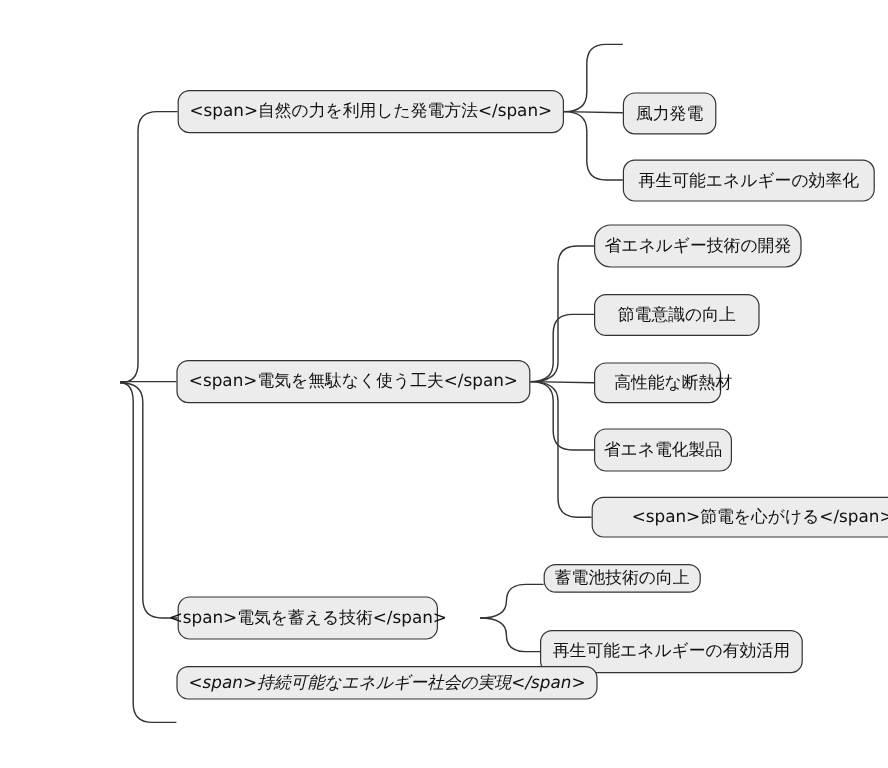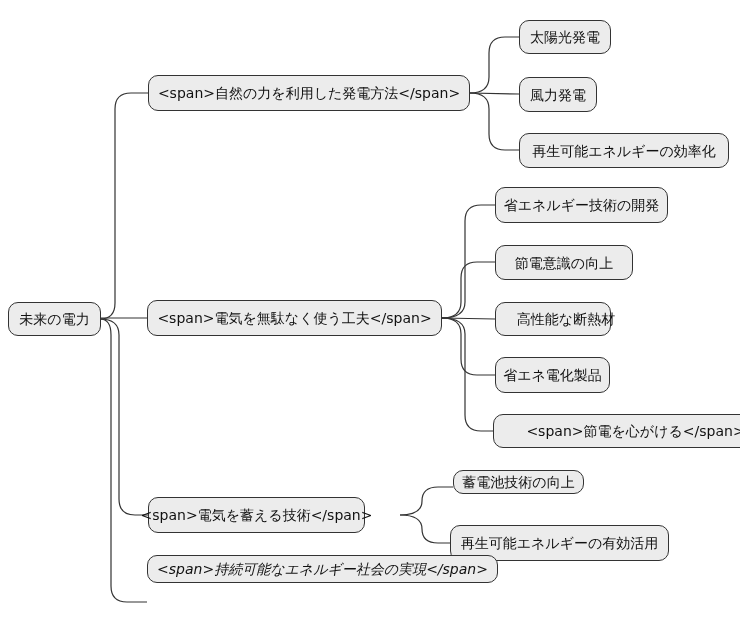--- a/index.html
+++ b/index.html
@@ -60,31 +60,29 @@
     <path d="M 442 318 Q 465 318 465 302 L 465 221 Q 465 205 481 205 L 495 205"></path>
     <path d="M 442 318 Q 461 318 461 302 L 461 278 Q 461 262 477 262 L 495 262"></path>
     <path d="M 442 318 L 495 319"></path>
     <path d="M 442 318 Q 461 318 461 334 L 461 359 Q 461 375 477 375 L 495 375"></path>
     <path d="M 442 318 Q 465 318 465 334 L 465 415 Q 465 431 481 431 L 493 431"></path>
 
     <path d="M 400 515 Q 422 515 422 501 Q 422 487 438 487 L 453 487"></path>
     <path d="M 400 515 Q 422 515 422 529 Q 422 543 438 543 L 450 543"></path>
   </svg>
 
-  <div class="node" style="left:8px; top:302px; width:93px; height:34px;">未来の電力</div>
 
   <div class="node" style="left:148px; top:75px; width:322px; height:36px;">&lt;span&gt;自然の力を利用した発電方法&lt;/span&gt;</div>
-  <div class="node" style="left:519px; top:20px; width:92px; height:34px;">太陽光発電</div>
   <div class="node" style="left:519px; top:77px; width:78px; height:35px;">風力発電</div>
   <div class="node" style="left:147px; top:300px; width:295px; height:36px;">&lt;span&gt;電気を無駄なく使う工夫&lt;/span&gt;</div>
 
   <div class="node" style="left:519px; top:133px; width:210px; height:35px;">再生可能エネルギーの効率化</div>
-  <div class="node" style="left:495px; top:187px; width:173px; height:36px;">省エネルギー技術の開発</div>
+  <div class="node" style="left:495px; top:187px; width:173px; height:36px;border-radius:14px;">省エネルギー技術の開発</div>
   <div class="node" style="left:495px; top:245px; width:138px; height:35px;">節電意識の向上</div>
-  <div class="node" style="left:495px; top:302px; width:116px; height:34px;padding-left:26px;">高性能な断熱材</div>
+  <div class="node" style="left:495px; top:302px; width:106px; height:34px;padding-left:26px;">高性能な断熱材</div>
   <div class="node" style="left:495px; top:357px; width:115px; height:36px;">省エネ電化製品</div>
   <div class="node" style="left:493px; top:414px; width:285px; height:34px;">&lt;span&gt;節電を心がける&lt;/span&gt;</div>
 
   <div class="node" style="left:148px; top:497px; width:217px; height:36px;">&lt;span&gt;電気を蓄える技術&lt;/span&gt;</div>
   <div class="node" style="left:453px; top:470px; width:131px; height:24px;">蓄電池技術の向上</div>
   <div class="node" style="left:450px; top:525px; width:219px; height:36px;">再生可能エネルギーの有効活用</div>
 
   <div class="node" style="left:147px; top:555px; width:351px; height:28px;font-style:italic;">&lt;span&gt;持続可能なエネルギー社会の実現&lt;/span&gt;</div>
 
 </div>

